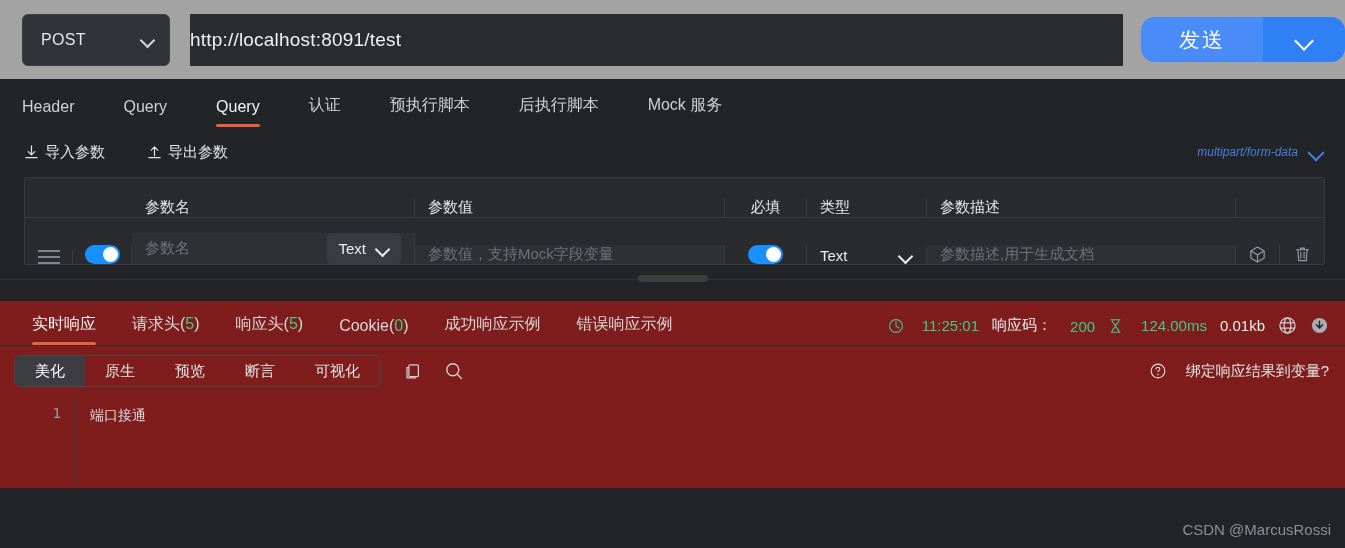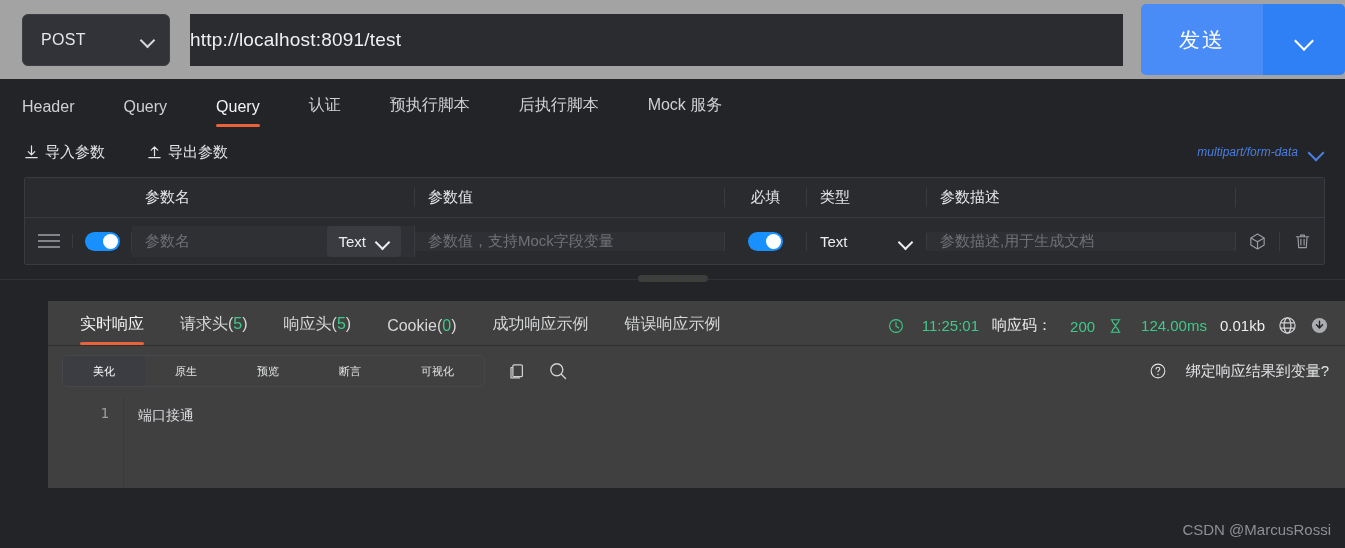--- a/index.html
+++ b/index.html
@@ -51,22 +51,22 @@
     border: none;
     display: flex; align-items: center;
     font-size: 19px;
     color: #f0f0f2;
     letter-spacing: .2px;
     cursor: text;
   }
   .send-wrap {
     display: flex; flex: none;
     margin-right: 0;
-    height: 71px;
-    border-radius: 5px;
+    height: 45px;
+    border-radius: 14px;
     overflow: hidden;
     align-self: center;
     font-family: Liberation Mono, monospace;
   }
   .send-btn {
     background: #4a8cf7;
     color: #fff;
     font-size: 21px;
     width: 122px;
     display: flex; align-items: center; justify-content: center;
@@ -130,21 +130,21 @@
   .ct-select .chev { color: #4a7fe0; width:16px; height:10px; }
   .ct-select .chev::before { width:10px;height:10px; }
 
   
   .ptable {
     margin: 0 20px 0 24px;
     border: 1px solid #3a3b40;
     border-radius: 2px;
     background: #2a2b2f;
   }
-  .prow { display: flex; align-items: center; }
+  .prow { display: flex; align-items: flex-end; }
   .prow.head { height: 39px; background: #2a2b2f; }
   .prow.body { height: 47px; background: #2a2b2f; border-top: 1px solid #3a3b40; }
   .pcell {
     border-right: 1px solid #3a3b40;
     display: flex; align-items: center;
     padding: 0 13px;
     font-size: 15px;
     color: #e6e7e9;
     min-width: 0;
   }
@@ -199,21 +199,21 @@
     position: absolute; left: 0; right: 0; top: 14px;
     height: 1px; background: #303136;
   }
   .splitter-grip {
     position: absolute; left: 50%; transform: translateX(-50%);
     top: 10px; width: 70px; height: 7px;
     background: #3c3e3b; border-radius: 4px; cursor: row-resize;
   }
 
   
-  .resp-panel { background: #404040; margin-left: 48px; }
+  .resp-panel { background: #7f1d1d; }
   .resp-tabs {
     height: 45px;
     display: flex; align-items: flex-end;
     padding-left: 14px;
     border-bottom: 1px solid #2e2f34;
     position: relative;
   }
   .resp-tab {
     font-size: 16px; color: #d7d8da;
     padding: 0 18px 10px 18px;
@@ -241,22 +241,22 @@
     padding: 0 16px 0 14px;
   }
   .seg {
     display: flex; align-items: center;
     border: 1px solid #46474d;
     border-radius: 6px;
     height: 32px;
     overflow: hidden;
   }
   .seg div {
-    font-size: 11px; color: #e3e4e6;
-    padding: 0 30px; height: 100%;
+    font-size: 15px; color: #e3e4e6;
+    padding: 0 20px; height: 100%;
     display: flex; align-items: center; cursor: pointer; font-family: Liberation Serif, serif;
   }
   .seg div.sel { background: #3c3d43; color: #fff; }
   .tool-ic { margin-left: 22px; color: #cfd0d3; cursor: pointer; display:flex; }
   .bindvar {
     margin-left: auto;
     display: flex; align-items: center; gap: 19px;
     font-size: 15px; color: #e3e4e6; cursor: pointer;
     white-space: nowrap;
   }

